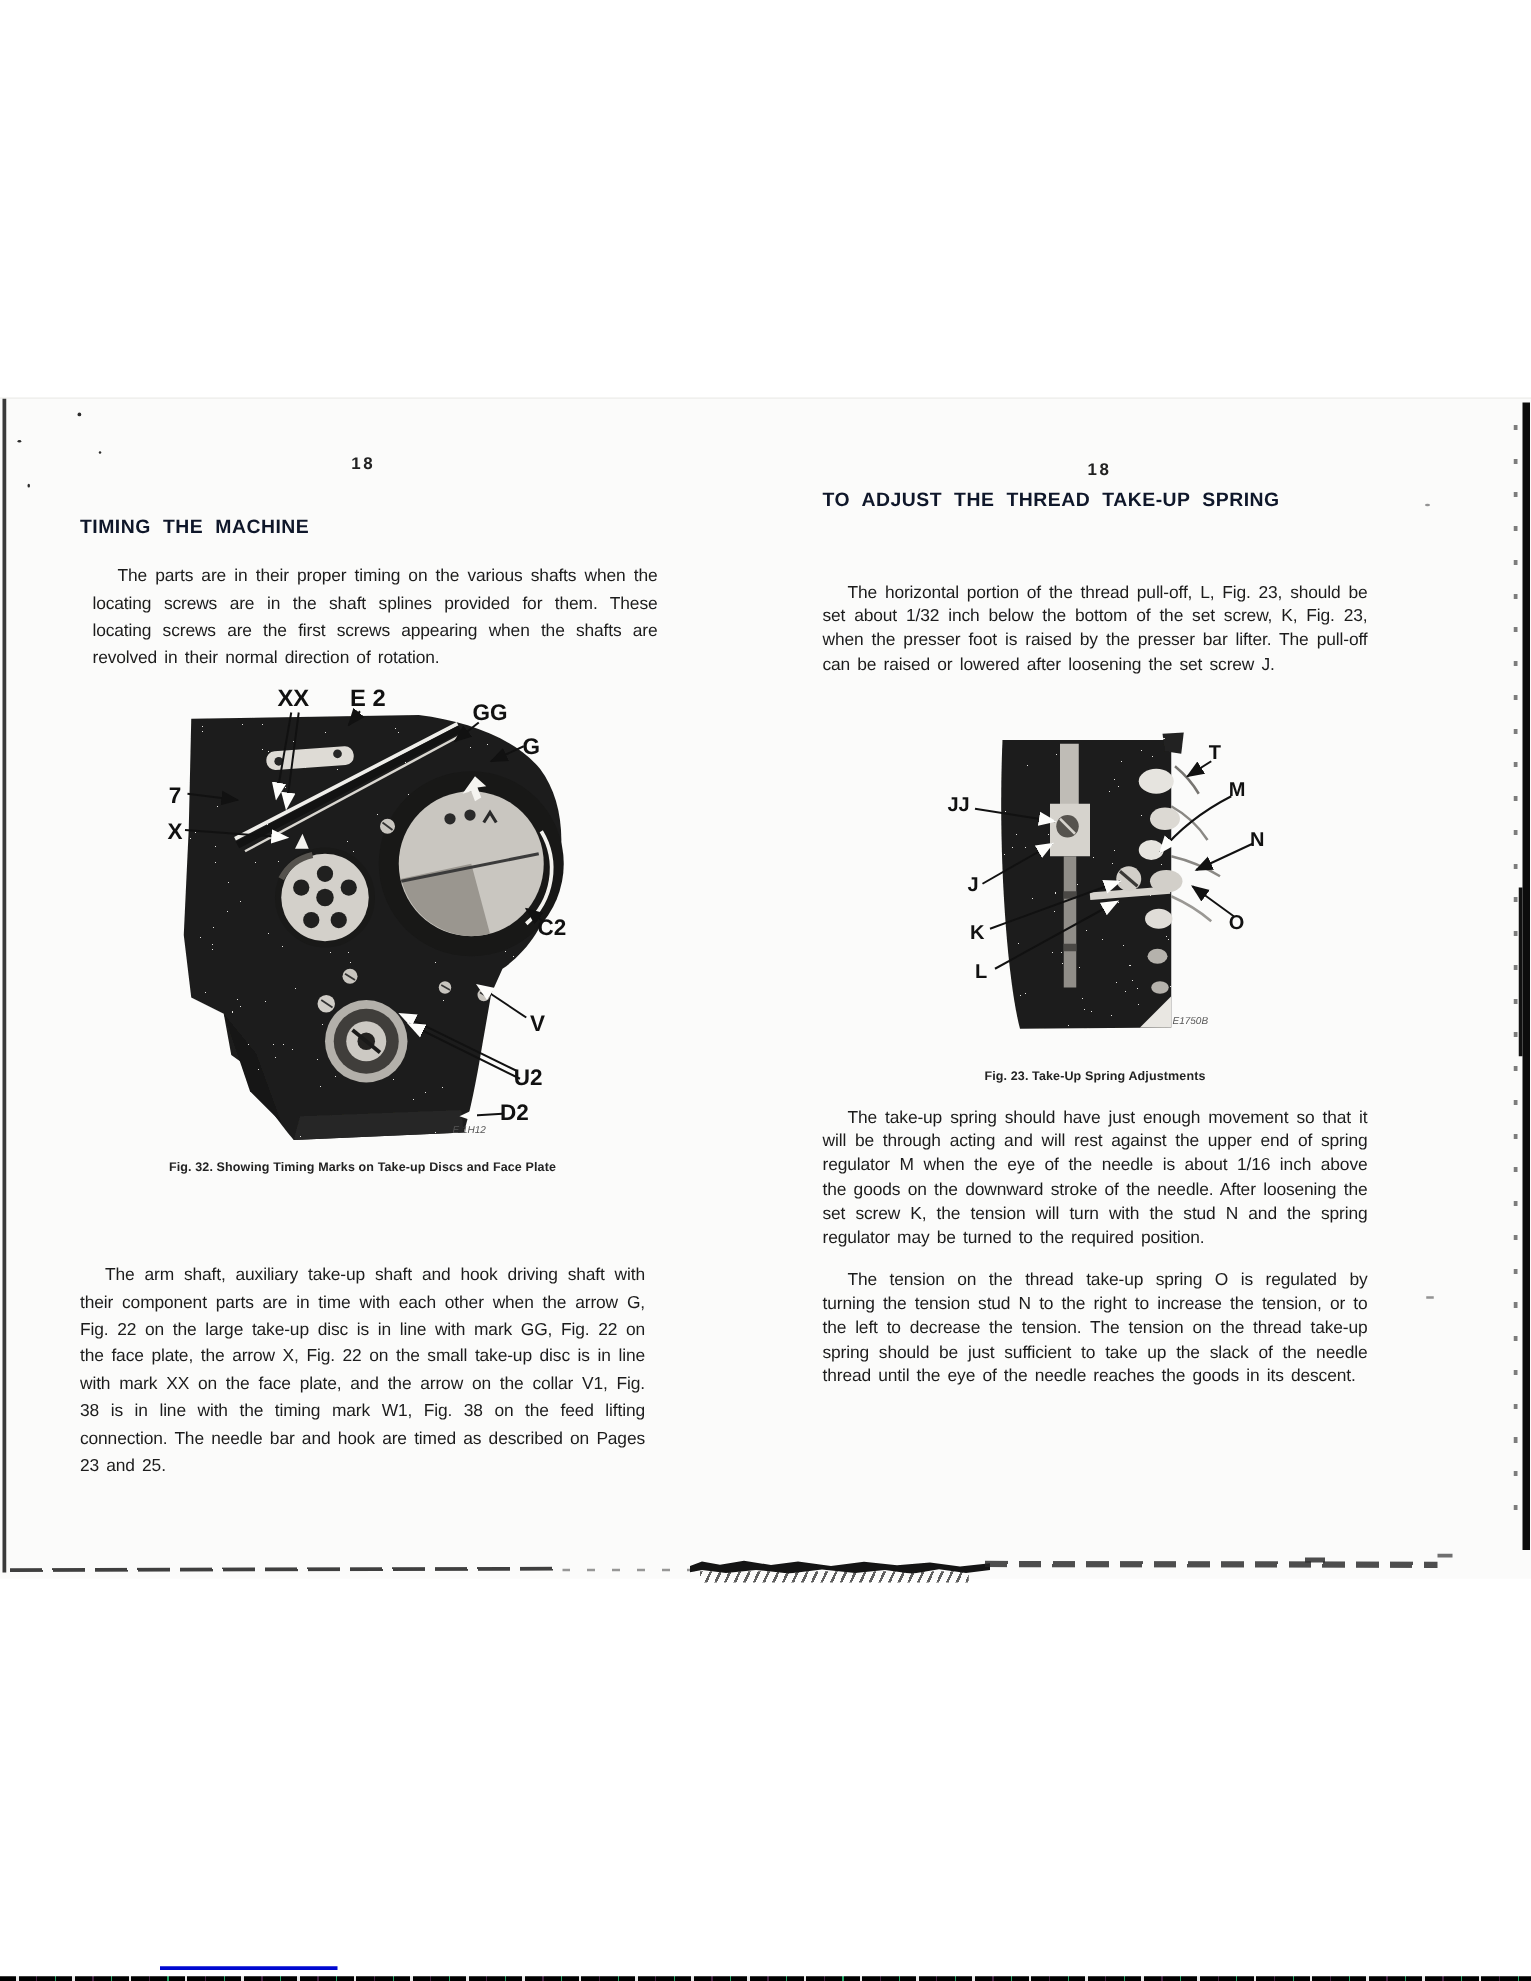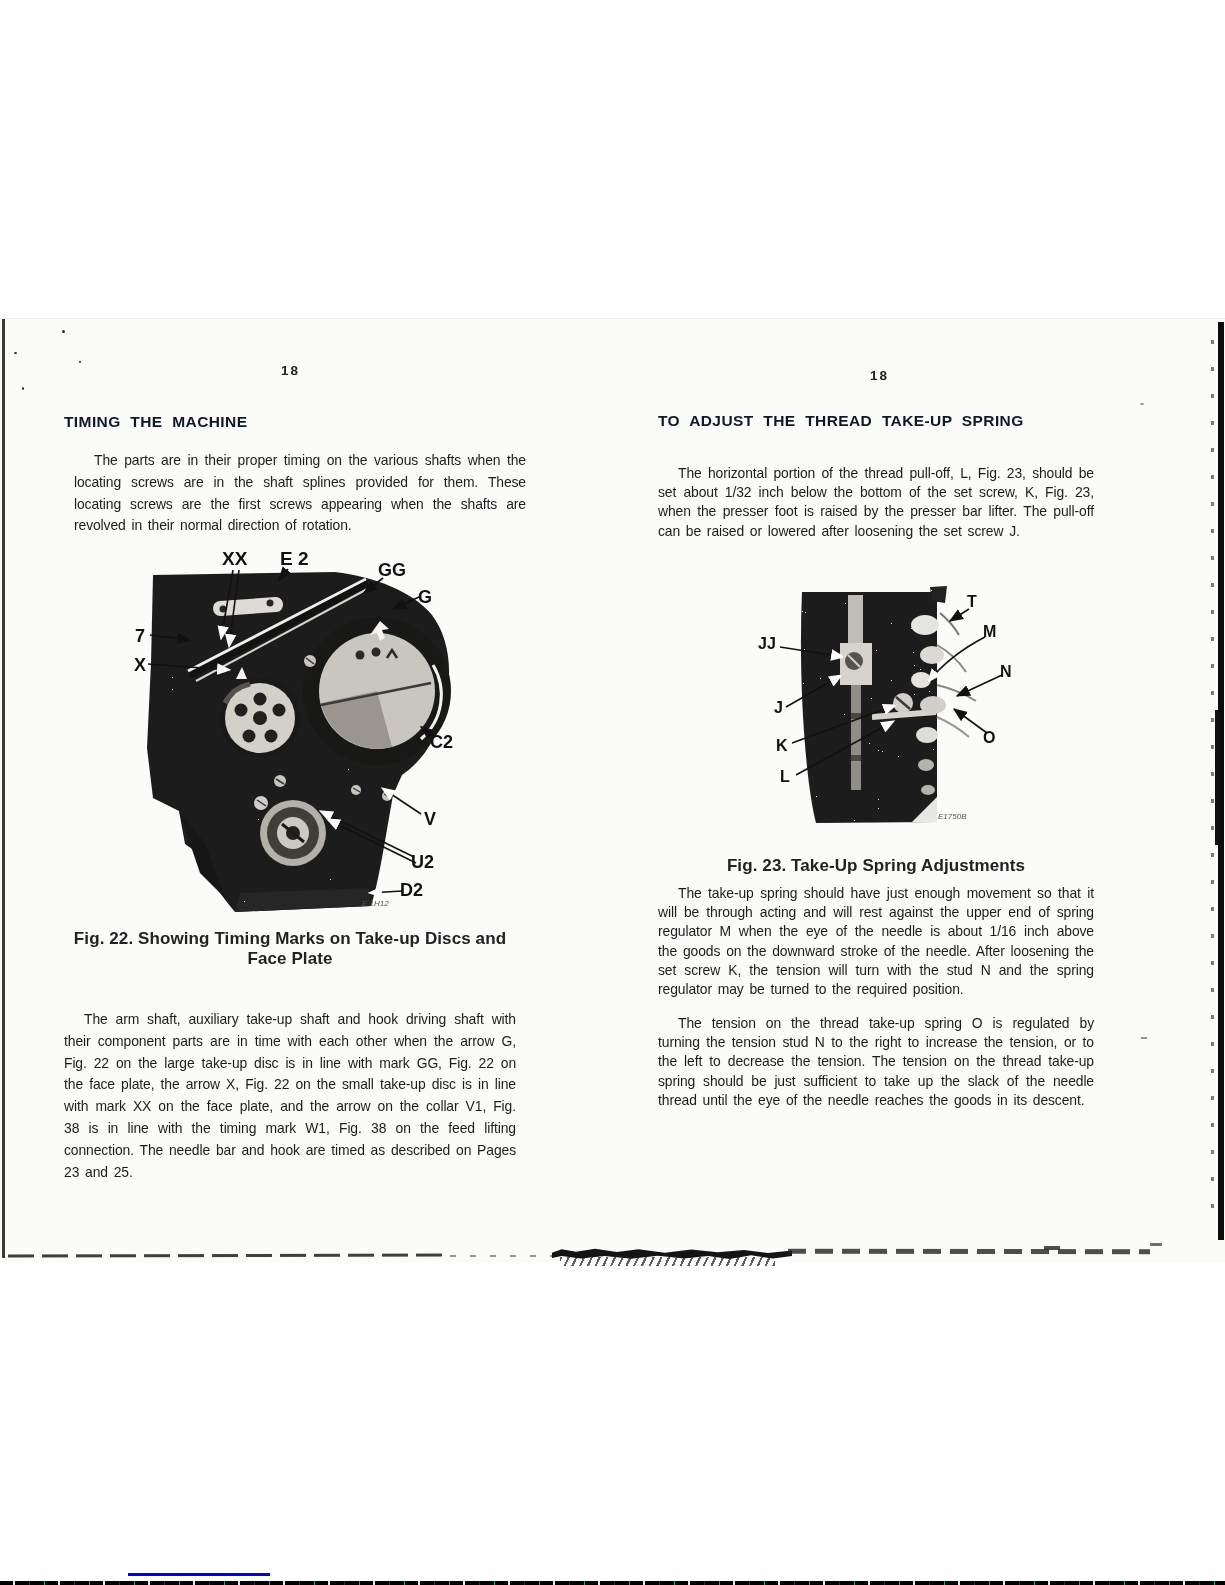--- a/index.html
+++ b/index.html
@@ -10,21 +10,21 @@
   .edge-right-bar{position:absolute;left:1218px;top:322px;width:6px;height:918px;background:#0c0c0c;}
   .edge-right-bar2{position:absolute;left:1215px;top:710px;width:3px;height:135px;background:#111;}
   .edge-right-dashes{position:absolute;left:1211px;top:340px;width:3px;height:890px;
       background:repeating-linear-gradient(180deg,rgba(20,20,20,.55) 0 4px,transparent 4px 27px);}
   .pagenum{position:absolute;font-size:13.5px;font-weight:bold;letter-spacing:2px;color:#222;}
   .title{position:absolute;font-weight:bold;font-size:15.5px;letter-spacing:.4px;word-spacing:5px;text-align:left;color:#0f172a;}
   .para{position:absolute;text-align:justify;text-indent:20px;color:#1c1c1c;}
   .para b{font-weight:normal;}
   .col-l{left:64px;width:452px;font-size:13.9px;line-height:21.8px;letter-spacing:-.1px;word-spacing:2px;}
   .col-r{left:658px;width:436px;font-size:13.9px;line-height:19.2px;letter-spacing:-.1px;word-spacing:2px;}
-  .caption{position:absolute;font-size:17px;font-weight:bold;letter-spacing:.1px;text-align:center;color:#222;}
+  .caption{position:absolute;font-size:10px;font-weight:bold;letter-spacing:.1px;text-align:center;color:#222;}
   .speck{position:absolute;background:#2c2c2c;border-radius:50%;}
   
   .rag-thin-l{position:absolute;left:8px;top:1254px;width:438px;height:3px;opacity:.85;
       background:repeating-linear-gradient(90deg,#1e1e1e 0 26px,transparent 26px 34px);transform:rotate(-.15deg);}
   .rag-dots{position:absolute;left:450px;top:1255px;width:110px;height:2px;opacity:.5;
       background:repeating-linear-gradient(90deg,#333 0 6px,transparent 6px 20px);}
   .rag-main{position:absolute;left:552px;top:1245px;width:240px;height:14px;background:#141414;
       clip-path:polygon(0 55%,4% 30%,10% 48%,18% 26%,27% 50%,36% 30%,47% 55%,58% 32%,69% 52%,80% 36%,90% 58%,100% 40%,100% 78%,92% 96%,83% 74%,74% 100%,65% 78%,55% 96%,44% 76%,33% 98%,22% 78%,12% 96%,4% 78%,0 92%);}
   .rag-right{position:absolute;left:788px;top:1249px;width:362px;height:5px;opacity:.8;
       background:repeating-linear-gradient(90deg,#222 0 18px,transparent 18px 27px);transform:rotate(.1deg);}
@@ -165,27 +165,27 @@
       <text x="5" y="99" font-size="18" font-weight="bold" fill="#111">7</text>
       <text x="4" y="128" font-size="18" font-weight="bold" fill="#111">X</text>
       <text x="300" y="205" font-size="18" font-weight="bold" fill="#111">C2</text>
       <text x="294" y="282" font-size="18" font-weight="bold" fill="#111">V</text>
       <text x="281" y="325" font-size="18" font-weight="bold" fill="#111">U2</text>
       <text x="270" y="353" font-size="18" font-weight="bold" fill="#111">D2</text>
       <text x="232" y="363" font-size="8" fill="#555" font-style="italic">E 1H12</text>
     </svg>
   </div>
 
-  <div class="caption" style="left:64px;top:929px;width:452px;">Fig. 22. Showing Timing Marks on Take-up Discs and Face Plate</div>
+  <div class="caption" style="left:64px;top:929px;width:452px;">Fig. 32. Showing Timing Marks on Take-up Discs and Face Plate</div>
 
   <div class="para col-l" style="top:1009px;"><span>The arm shaft, auxiliary take-up shaft and hook driving shaft with their component parts are in time with each other when the arrow </span><b>G, Fig. 22</b><span> on the large take-up disc is in line with mark </span><b>GG, Fig. 22</b><span> on the face plate, the arrow </span><b>X, Fig. 22</b><span> on the small take-up disc is in line with mark </span><b>XX</b><span> on the face plate, and the arrow on the collar </span><b>V1, Fig. 38</b><span> is in line with the timing mark </span><b>W1, Fig. 38</b><span> on the feed lifting connection.  The needle bar and hook are timed as described on </span><b>Pages 23</b><span> and </span><b>25.</b></div>
 
   <div class="pagenum" style="left:870px;top:368px;">18</div>
 
-  <div class="title" style="left:658px;top:412px;width:436px;">TO ADJUST THE THREAD TAKE-UP SPRING</div>
+  <div class="title" style="left:658px;top:392px;width:436px;">TO ADJUST THE THREAD TAKE-UP SPRING</div>
 
   <div class="para col-r" style="top:464px;"><span>The horizontal portion of the thread pull-off, </span><b>L, Fig. 23</b><span>, should be set about </span><b>1/32</b><span> inch below the bottom of the set screw, </span><b>K, Fig. 23</b><span>, when the presser foot is raised by the presser bar lifter.  The pull-off can be raised or lowered after loosening the set screw </span><b>J</b><span>.</span></div>
 
   <div class="figwrap" style="left:740px;top:585px;width:320px;height:250px;">
     <svg width="320" height="250" viewBox="0 0 320 250">
       <defs>
         <filter id="grain23" x="-5%" y="-5%" width="110%" height="110%">
           <feTurbulence type="fractalNoise" baseFrequency="0.55" numOctaves="2" seed="11" result="n"></feTurbulence>
           <feColorMatrix in="n" type="luminanceToAlpha" result="la"></feColorMatrix>
           <feComponentTransfer in="la" result="bin">

